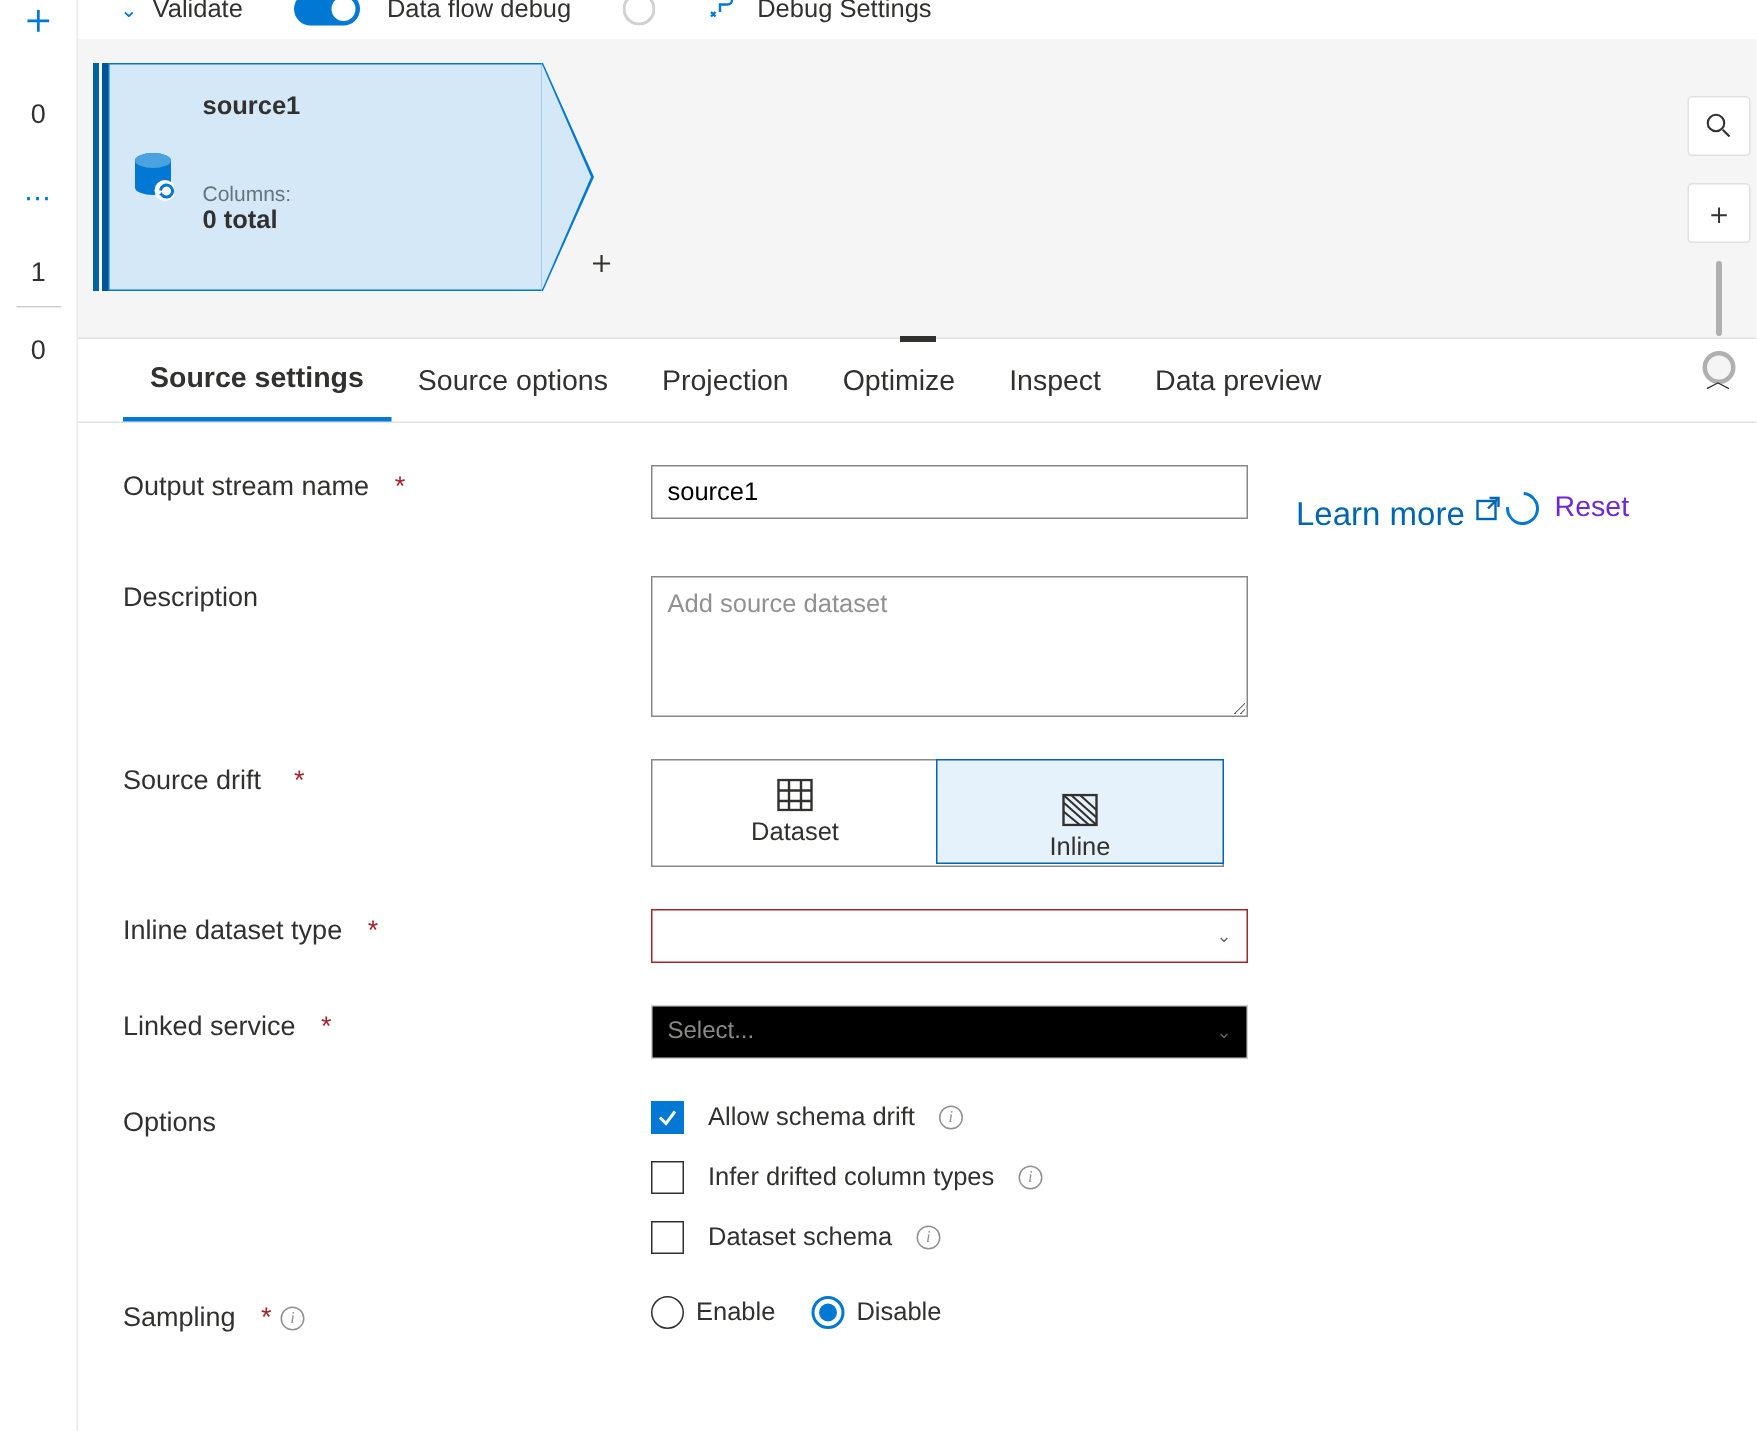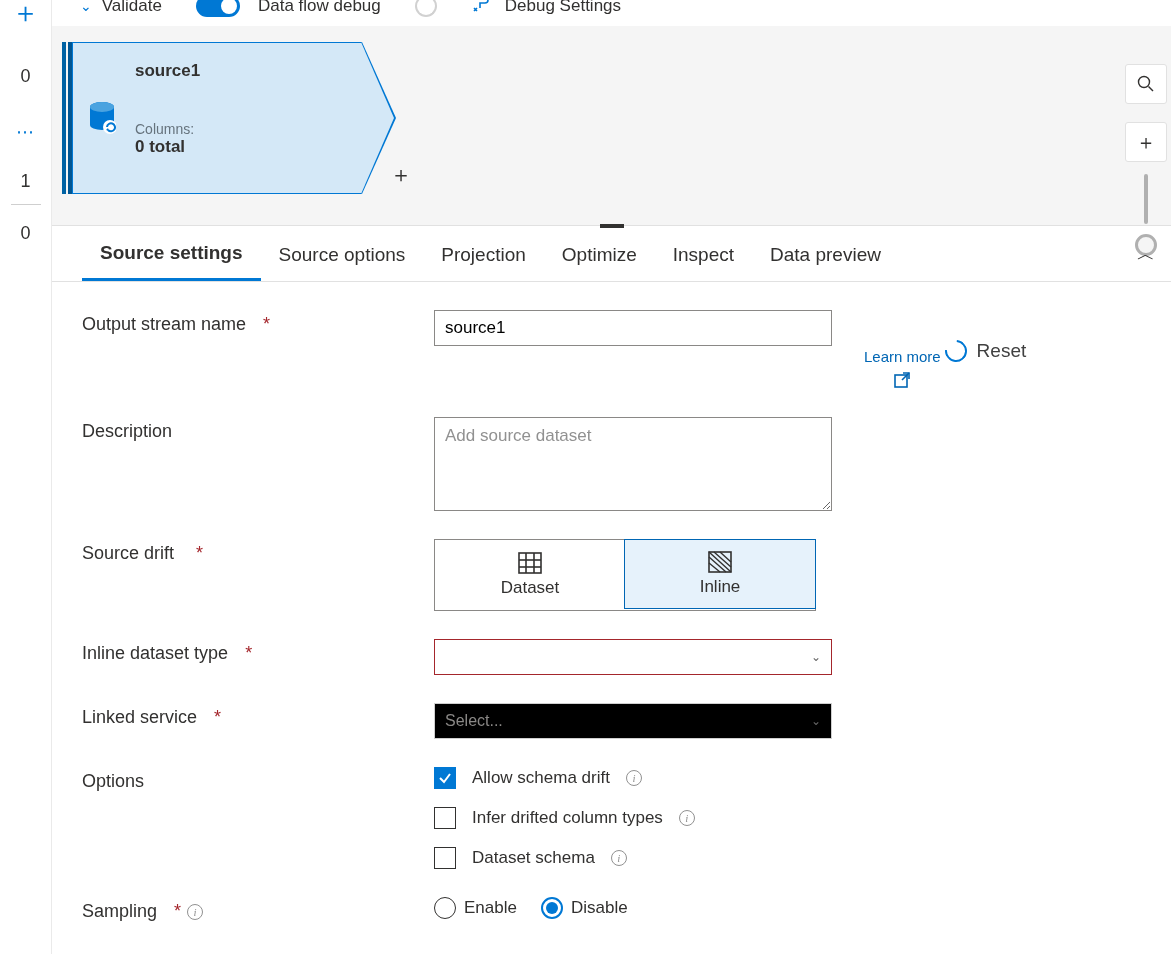--- a/index.html
+++ b/index.html
@@ -57,27 +57,27 @@
   .collapse-chev { position:absolute; right:16px; top:16px; font-size:18px; color:#323130; }
   
   .form { padding:28px 30px; display:grid; grid-template-columns:320px 398px 1fr; row-gap:28px; column-gap:32px; align-items:start; }
   .flabel { font-size:18px; color:#323130; display:flex; align-items:center; gap:6px; padding-top:4px; }
   .req { color:#a4262c; }
   .info-ico { width:16px; height:16px; border:1px solid #919191; border-radius:50%; display:inline-flex; align-items:center; justify-content:center; font-size:11px; color:#919191; font-style:italic; font-family:Georgia,serif; }
   .tinput { width:100%; height:36px; border:1px solid #8a8886; padding:0 10px; font-size:17px; font-family:inherit; }
   .tarea { width:100%; height:94px; border:1px solid #8a8886; padding:8px 10px; font-size:17px; font-family:inherit; resize:both; }
   .tarea::placeholder { color:#919191; }
   .sidecol { padding-top:2px; }
-  .link { color:#0066b4; font-size:15px; display:inline-flex; align-items:center; gap:6px; cursor:pointer;flex-direction:column; }
-  .reset { color:#404040; font-size:19px; display:inline-flex; align-items:center; gap:10px; margin-top:28px; cursor:pointer; }
+  .link { color:#0066b4; font-size:22px; display:inline-flex; align-items:flex-start; gap:6px; cursor:pointer; }
+  .reset { color:#6d28d9; font-size:19px; display:inline-flex; align-items:center; gap:10px; margin-top:16px; cursor:pointer; }
   .reset-ico { width:22px; height:22px; border:2px solid #0078d4; border-radius:50%; border-top-color:transparent; transform:rotate(-40deg); position:relative;}
   
   .seg { display:flex; width:382px; border:1px solid #8a8886; }
   .seg-btn { flex:1; height:70px; display:flex; flex-direction:column; align-items:center; justify-content:center; gap:4px; font-size:17px; cursor:pointer; }
-  .seg-btn + .seg-btn { border-left:1px solid #8a8886; }
+  .seg-btn + .seg-btn { border-left:1px solid #8a8886;justify-content:flex-end; }
   .seg-btn.active { background:#e6f2fb; border:1px solid #0066b4; margin:-1px; position:relative; z-index:1; }
   .seg-ico { width:24px; height:22px; }
   
   .dd { width:100%; height:36px; border:1px solid #8a8886; display:flex; align-items:center; justify-content:space-between; padding:0 10px; background:#fff; cursor:pointer; font-size:16px; }
   .dd.invalid { border:1px solid #a4262c; }
   .dd.disabled { background:#000000; color:#8a8886; border:1px solid #cfcfcf; }
   .dd-chev { font-size:12px; color:#666; }
   
   .cbrow { display:flex; align-items:center; gap:16px; font-size:17px; margin-bottom:18px; }
   .cb { width:22px; height:22px; border:1px solid #323130; display:flex; align-items:center; justify-content:center; cursor:pointer;}

